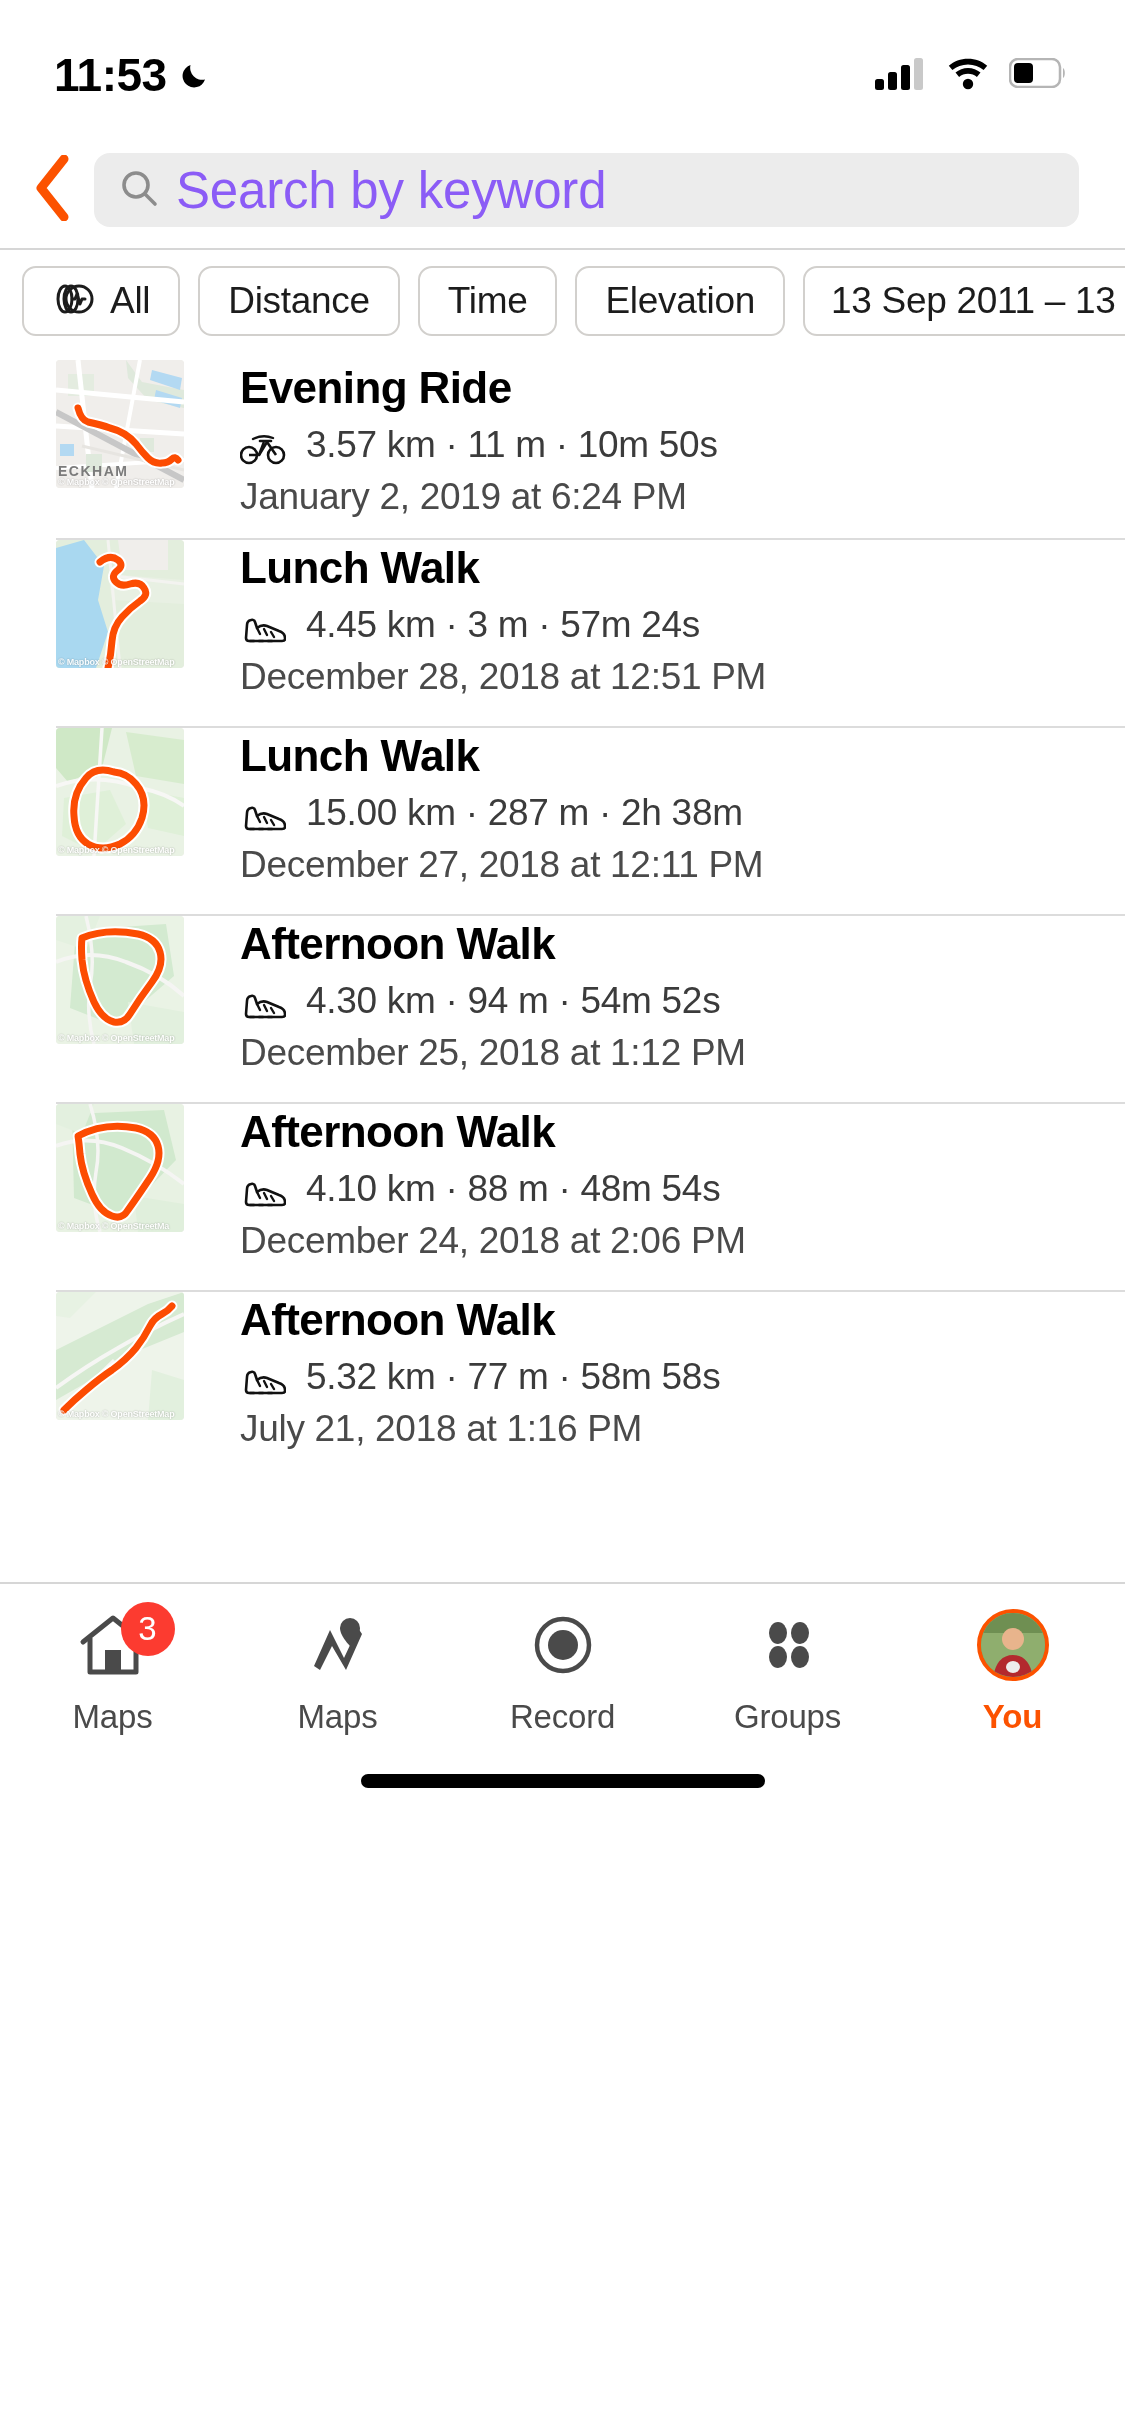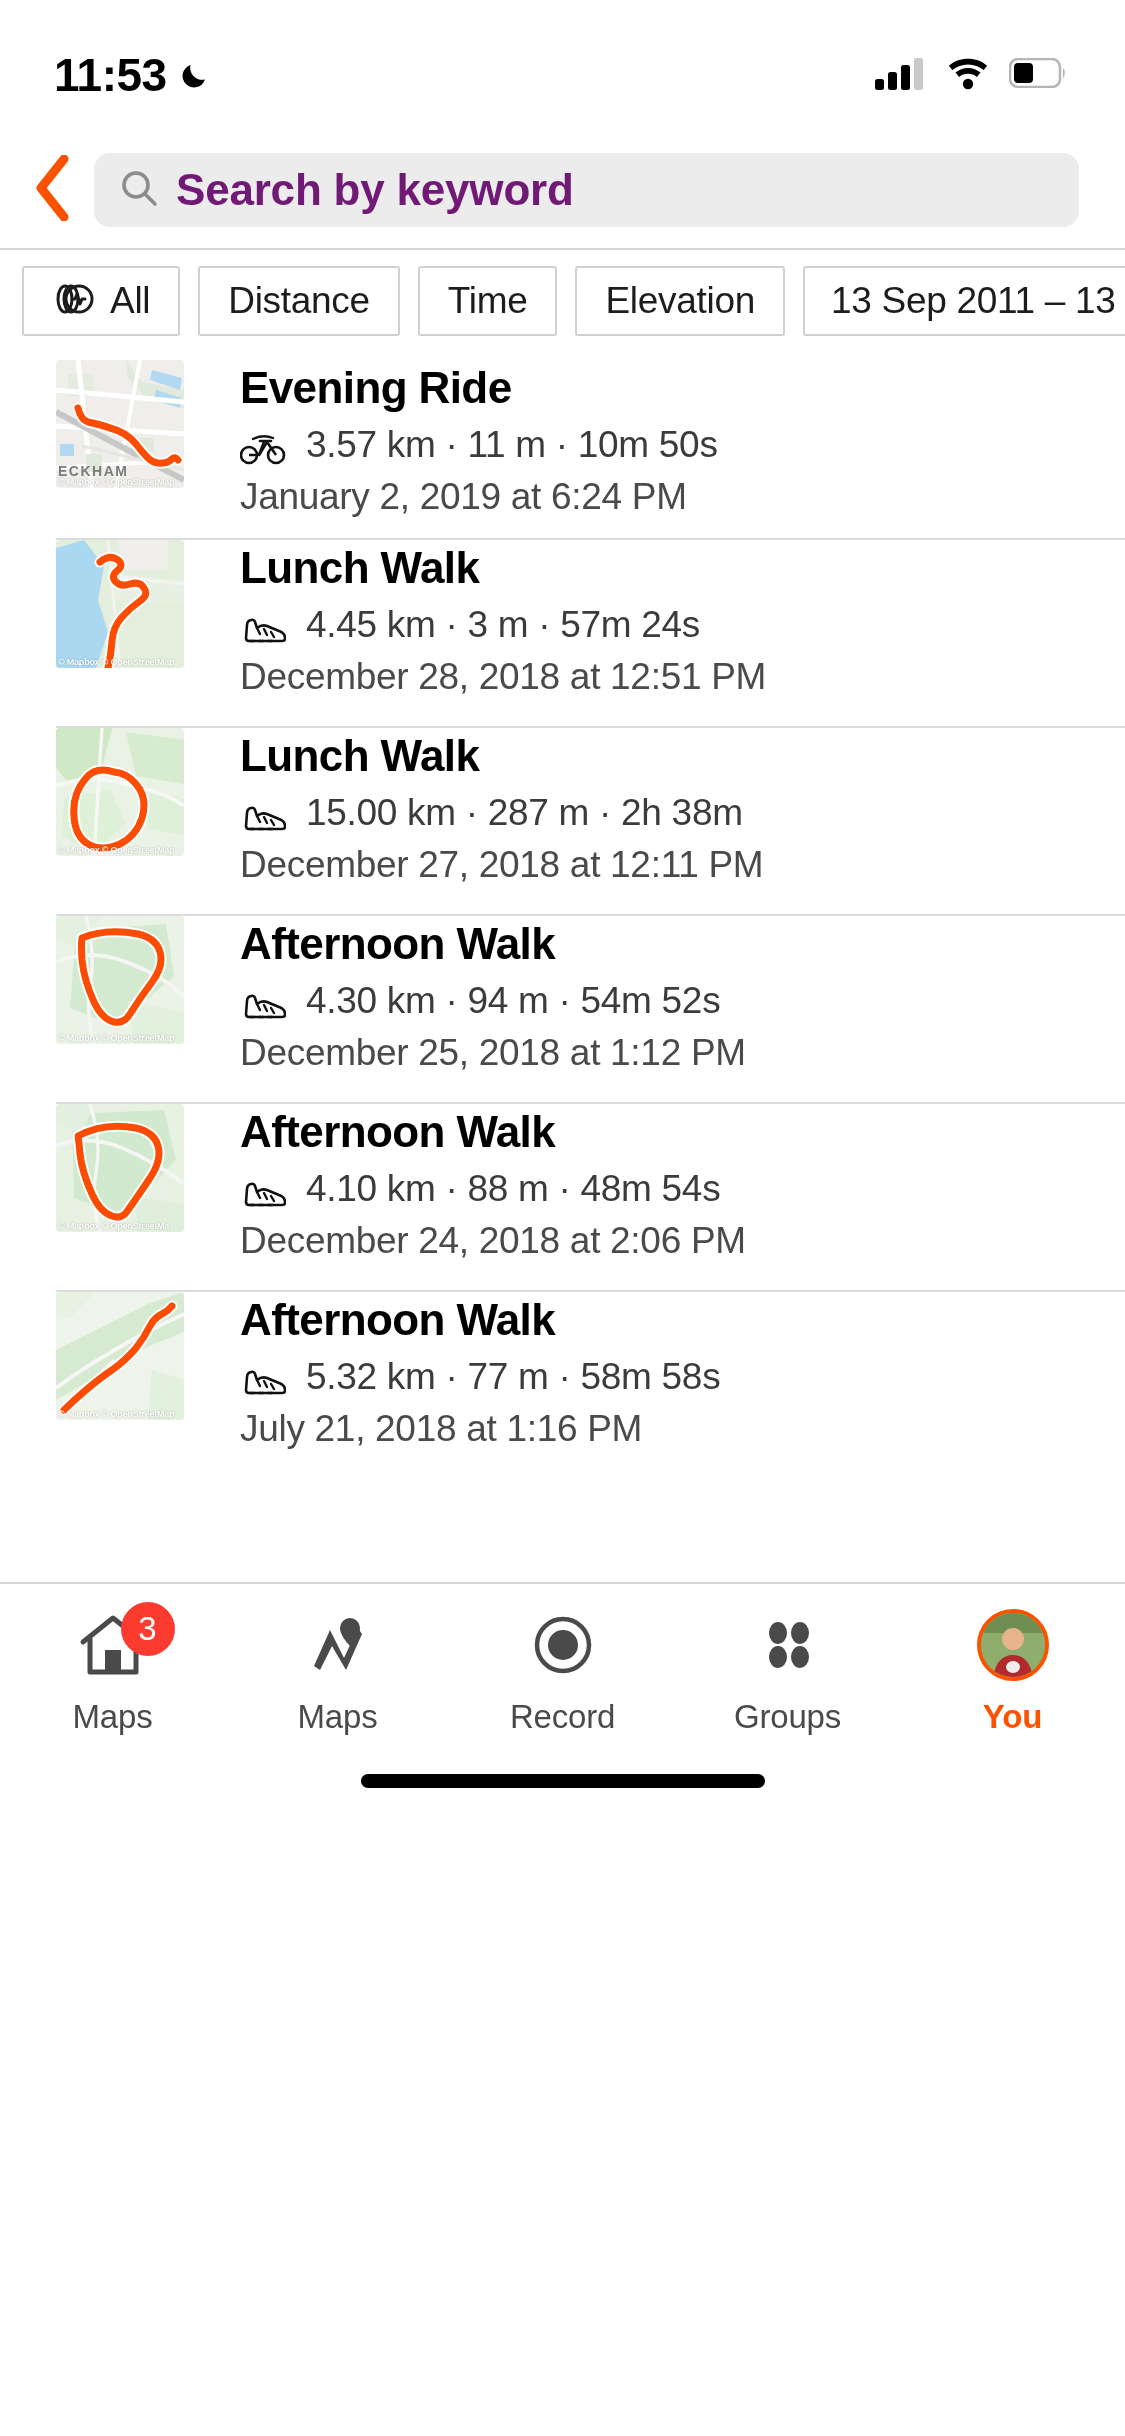--- a/index.html
+++ b/index.html
@@ -34,34 +34,34 @@
   }
   .back-btn {
     width:62px; height:70px; display:flex; align-items:center; justify-content:center;
     flex:0 0 62px;
   }
   .search-field {
     flex:1; height:74px; background:#ececec; border-radius:16px;
     display:flex; align-items:center; padding:0 26px; gap:18px;
   }
   .search-field .ph {
-    font-size:44px; color:#701a75; font-weight:700; letter-spacing:-0.2px;
+    font-size:51px; color:#8b5cf6; font-weight:400; letter-spacing:-0.2px;
   }
   .hdr-divider { height:2px; background:#d6d6d6; flex:0 0 2px; }
 
   
   .chips {
     flex:0 0 102px; height:102px;
     display:flex; align-items:center; gap:18px;
     padding:0 0 0 22px;
     overflow:hidden;
     background:#fff;
   }
   .chip {
-    height:70px; border:2px solid #d2d0cd; border-radius:3px;
+    height:70px; border:2px solid #d2d0cd; border-radius:14px;
     display:flex; align-items:center; justify-content:center; gap:14px;
     padding:0 28px; background:#fff; white-space:nowrap; flex:0 0 auto;
   }
   .chip-label { font-size:37px; color:#1c1c1c; letter-spacing:-0.3px; }
   .chip-date { padding:0 26px; }
 
   
   .list { flex:1 1 auto; overflow:hidden; position:relative; background:#fff; }
   .row {
     display:flex; align-items:flex-start;

